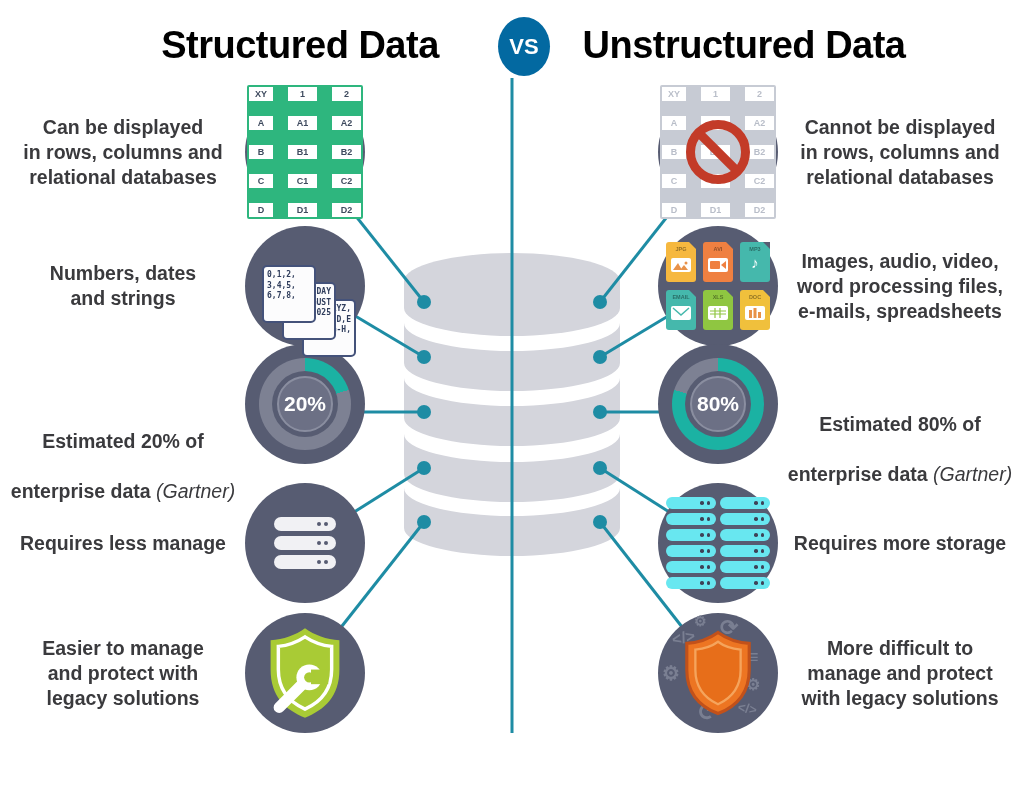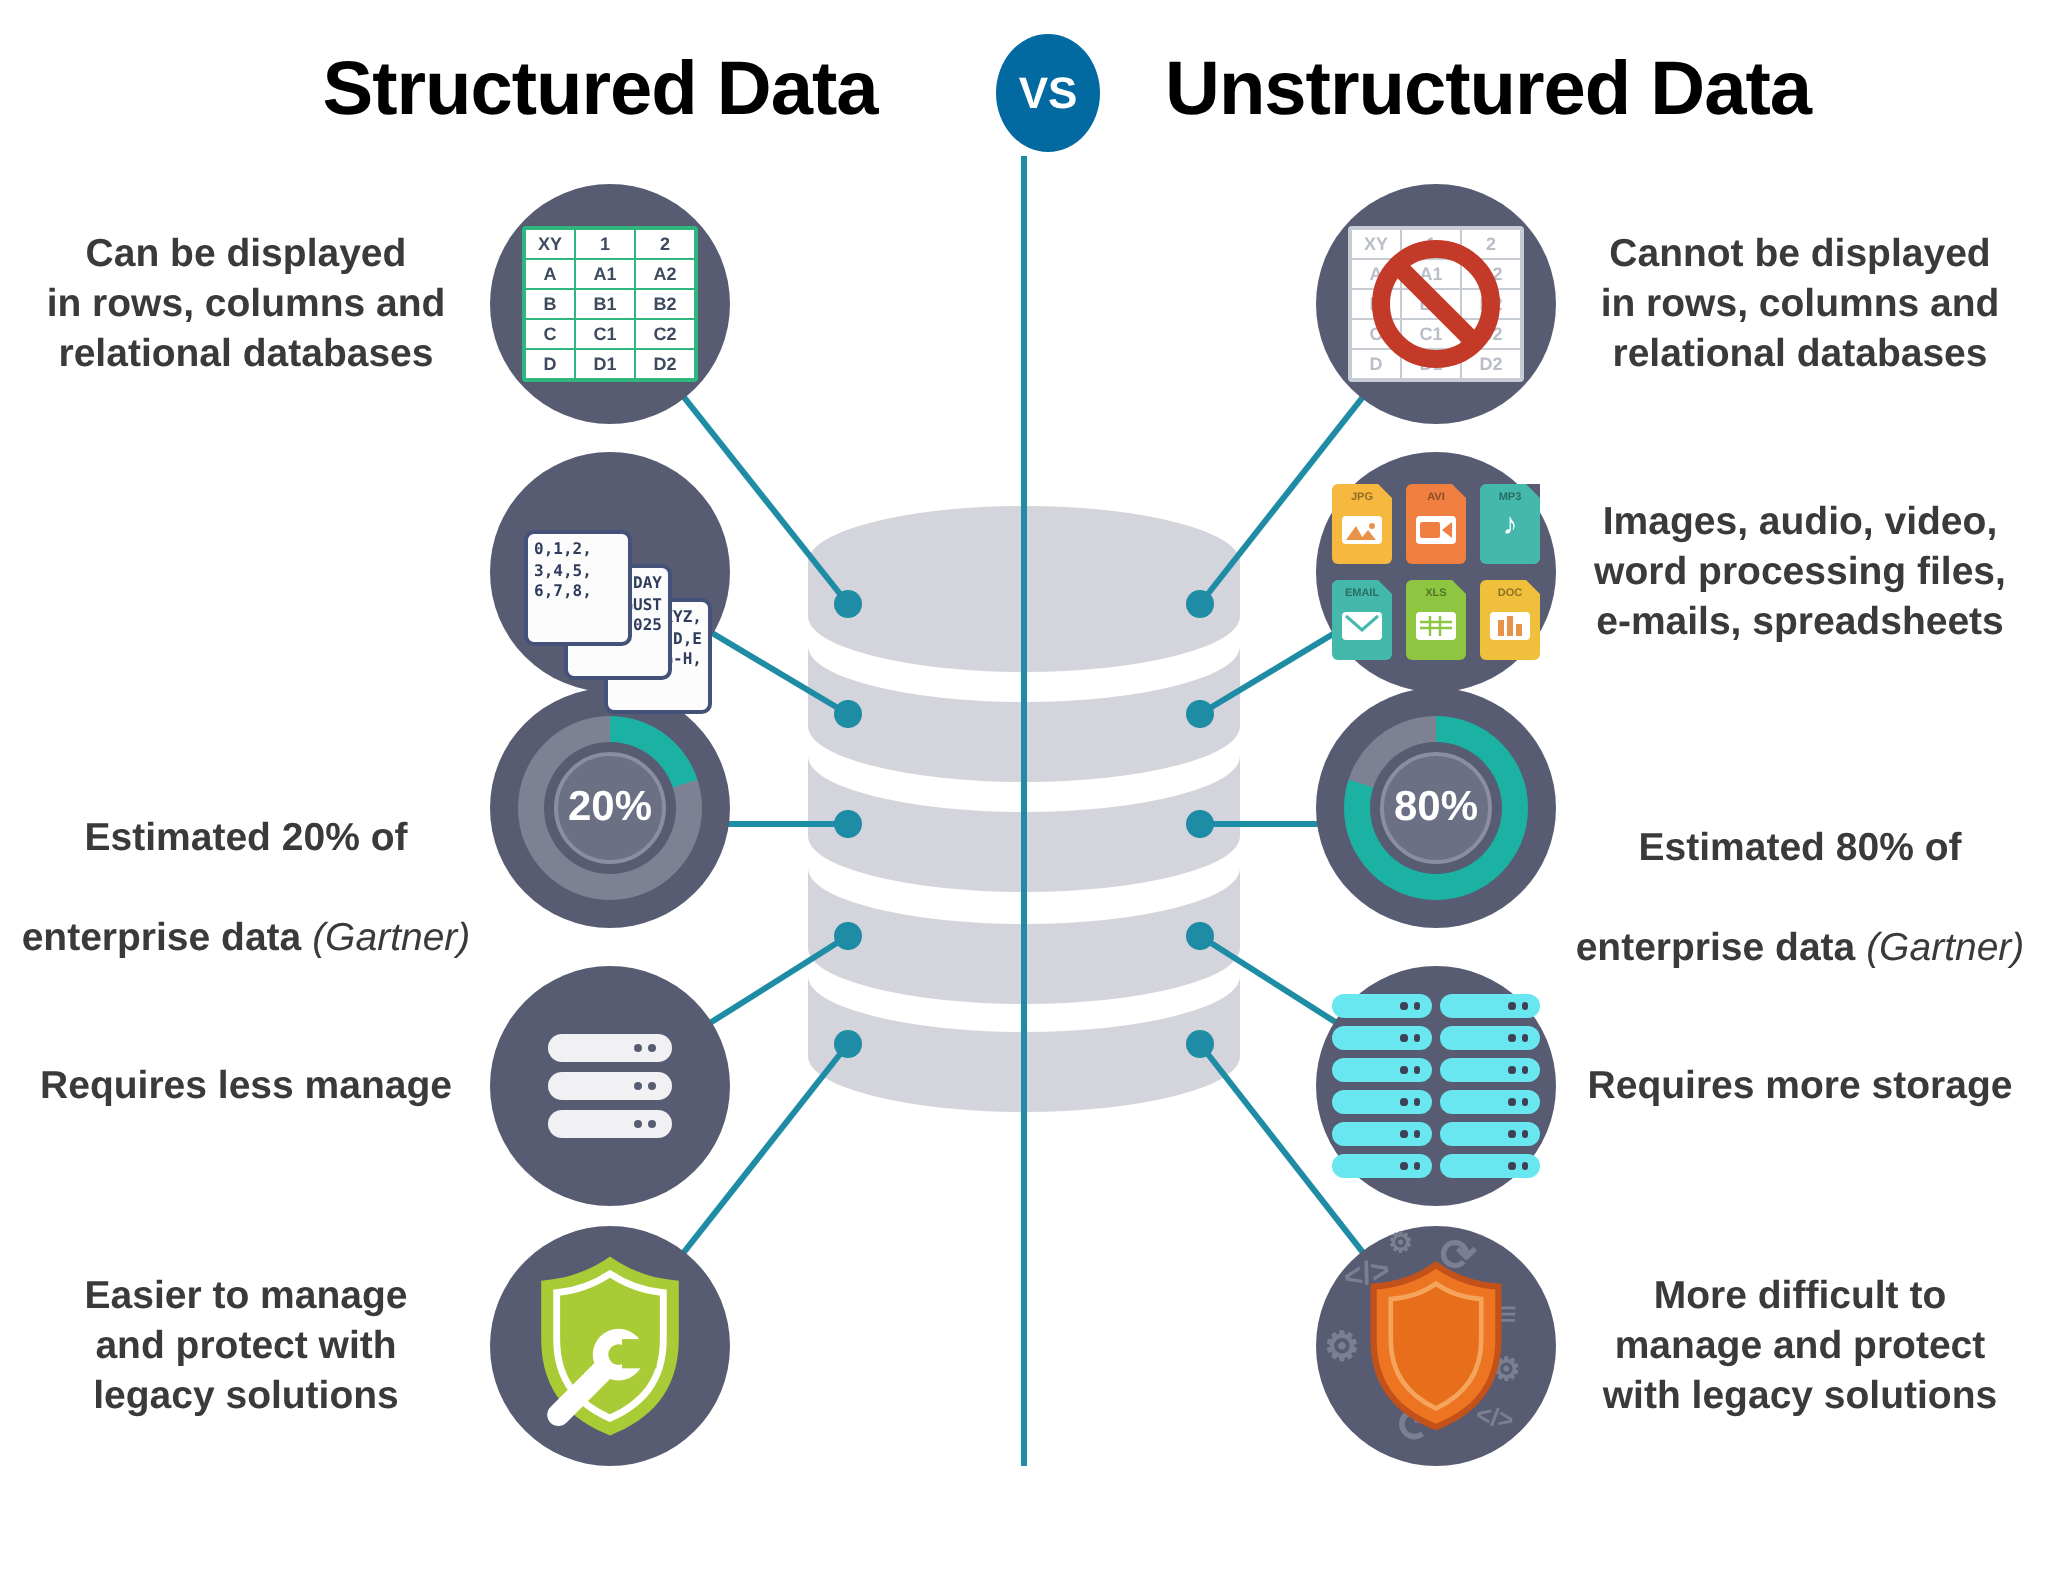--- a/index.html
+++ b/index.html
@@ -20,21 +20,21 @@
        text-align:center;white-space:pre-line;}
   .txt .it{font-style:italic;font-weight:normal;}
   .col-l{left:2px;width:242px;}
   .col-r{left:779px;width:242px;}
   
   .circle{position:absolute;width:120px;height:120px;border-radius:50%;background:#575C72;
           display:flex;align-items:center;justify-content:center;}
   .cl{left:245px;} .cr{left:658px;}
   .r1{top:92px;} .r2{top:226px;} .r3{top:344px;} .r4{top:483px;} .r5{top:613px;}
   
-  .dtable{display:grid;grid-template-columns:24px 29px 29px;gap:1px;background:#2EB67E;
+  .dtable{display:grid;grid-template-columns:24px 29px 29px;gap:15px;background:#2EB67E;
           border:2px solid #2EB67E;border-radius:2px;}
   .dtable .tcell{background:#fff;font-weight:bold;font-size:9px;color:#3E4A5E;
           display:flex;align-items:center;justify-content:center;height:14px;}
   .dtable.gray{background:#C7CBD4;border-color:#C7CBD4;}
   .dtable.gray .tcell{color:#B9BEC9;}
   .nosign{position:absolute;width:46px;height:46px;border:9px solid #C33B28;border-radius:50%;
           left:50%;top:50%;transform:translate(-50%,-50%);}
   .nosign .slash{position:absolute;left:50%;top:50%;width:9px;height:50px;background:#C33B28;
           transform:translate(-50%,-50%) rotate(-45deg);}
   
@@ -129,21 +129,23 @@
     </g>
   </svg>
 
   <div id="title-left" class="title">Structured Data</div>
   <div id="vs-badge">VS</div>
   <div id="title-right" class="title">Unstructured Data</div>
 
   <div class="txt col-l" style="top:115px">Can be displayed
 in rows, columns and
 relational databases</div>
-  <div class="txt col-l" style="top:382px">
+  <div class="txt col-l" style="top:261px">Numbers, dates
+and strings</div>
+  <div class="txt col-l" style="top:404px">
     <div>Estimated 20% of</div>
     <div><span>enterprise data</span> <span class="it">(Gartner)</span></div>
   </div>
   <div class="txt col-l" style="top:531px">Requires less manage</div>
   <div class="txt col-l" style="top:636px">Easier to manage
 and protect with
 legacy solutions</div>
 
   <div class="txt col-r" style="top:115px">Cannot be displayed
 in rows, columns and

